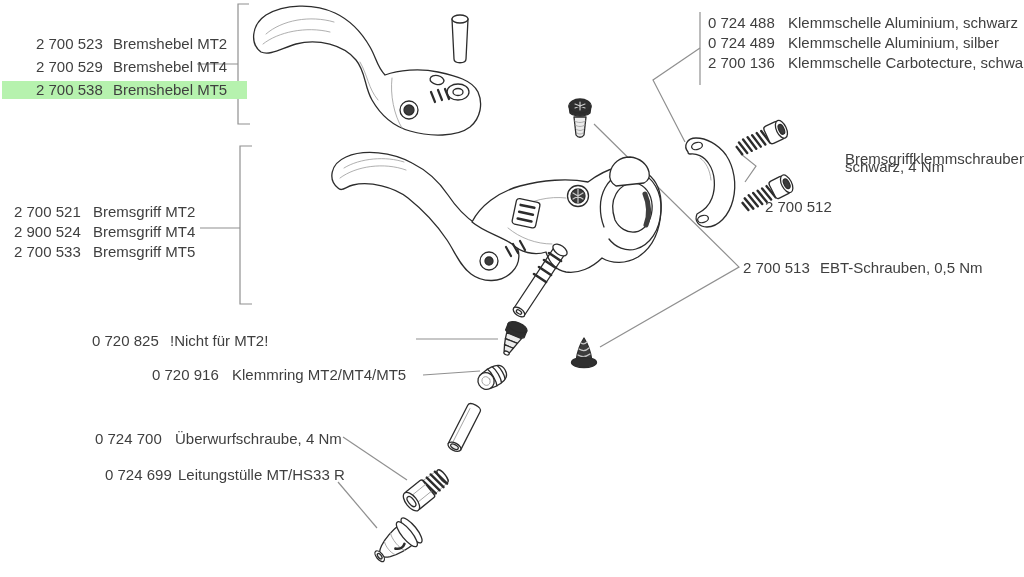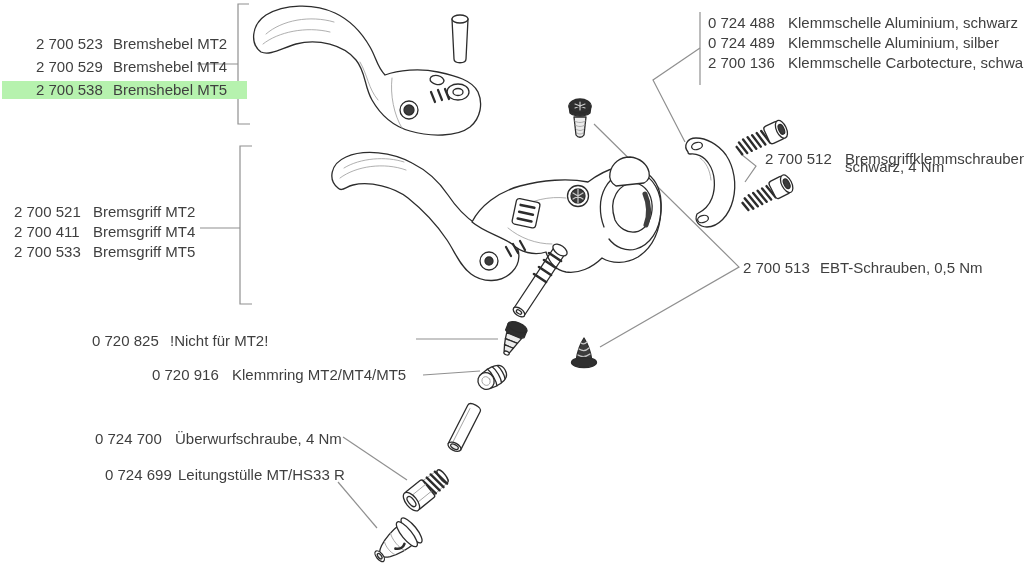--- a/index.html
+++ b/index.html
@@ -18,21 +18,21 @@
   .art .nofill{fill:none;}
   .art .thin{stroke-width:0.8;stroke:#9a9a9a;fill:none;}
   .art .lt{stroke:#c9c9c9;stroke-width:1.2;fill:none;}
   .art .coil{stroke-width:2.4;fill:none;}
   .art .rib{stroke-width:2.2;fill:none;}
   .art .slot{stroke-width:2.6;fill:none;}
   .art .crescent{stroke:#3f3f3f;stroke-width:5;fill:none;}
   .row{position:absolute;display:flex;line-height:18px;white-space:pre;}
   .row .num{display:inline-block;}
   .wA{width:77px;margin-left:28px;} .wB{width:79px;} .wC{width:80px;}
-  .w512{width:80px;} .w513{width:77px;} .w825{width:78px;} .w916{width:80px;}
+  .w512{width:80px;margin-top:48px;} .w513{width:77px;} .w825{width:78px;} .w916{width:80px;}
   .w700{width:80px;} .w699{width:73px;}
   .hl{background:var(--highlight);padding-right:20px;}
   .padA{padding-left:6px;}
   b{font-weight:normal;}
 </style>
 </head>
 <body>
 
 <div class="stage">
 
@@ -210,21 +210,21 @@
     <span class="num wA">2 700 529</span><span class="desc">Bremshebel MT4</span>
   </div>
   <div class="row padA hl" style="left:2px;top:81px">
     <span class="num wA">2 700 538</span><span class="desc">Bremshebel MT5</span>
   </div>
 
   <div class="row padA" style="left:8px;top:203px">
     <span class="num wB">2 700 521</span><span class="desc">Bremsgriff MT2</span>
   </div>
   <div class="row padA" style="left:8px;top:223px">
-    <span class="num wB">2 700 411</span><span class="desc">Bremsgriff MT4</span>
+    <span class="num wB">2 900 524</span><span class="desc">Bremsgriff MT4</span>
   </div>
   <div class="row padA" style="left:8px;top:243px">
     <span class="num wB">2 700 533</span><span class="desc">Bremsgriff MT5</span>
   </div>
 
   <div class="row" style="left:708px;top:14px">
     <span class="num wC">0 724 488</span><span class="desc">Klemmschelle Aluminium, schwarz</span>
   </div>
   <div class="row" style="left:708px;top:34px">
     <span class="num wC">0 724 489</span><span class="desc">Klemmschelle Aluminium, silber</span>

